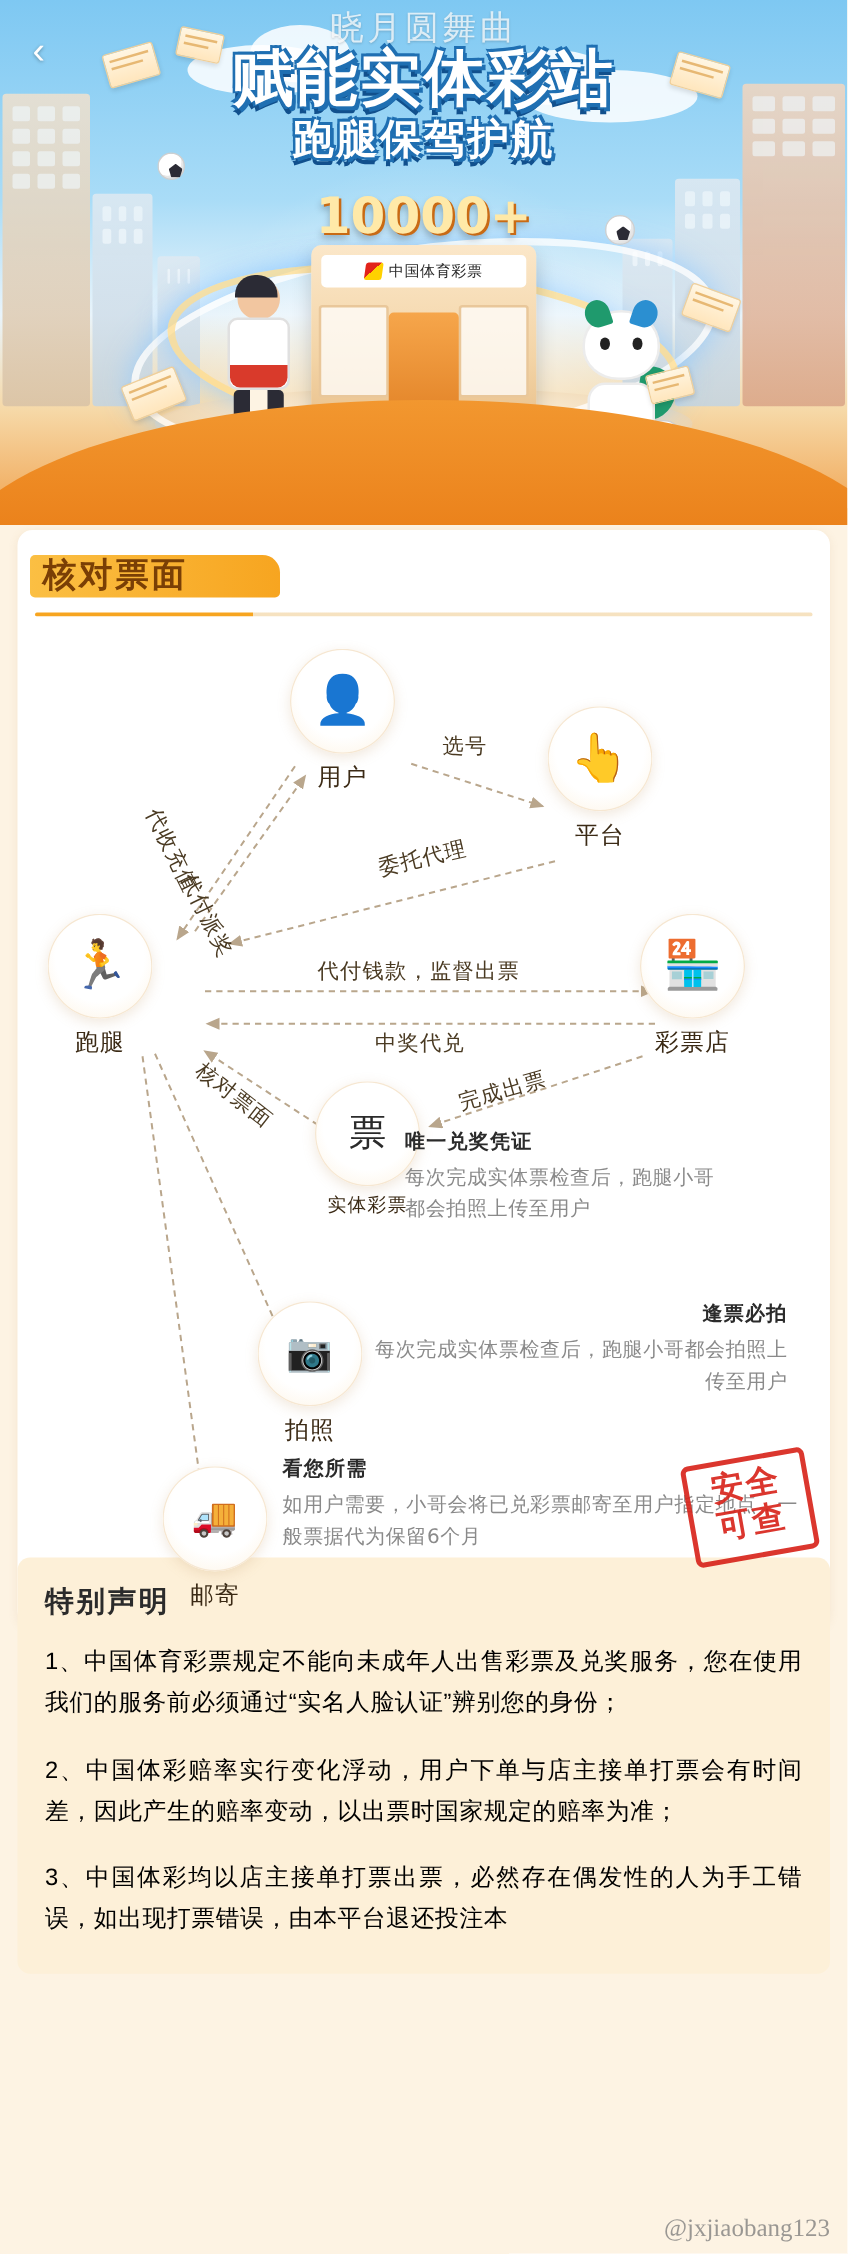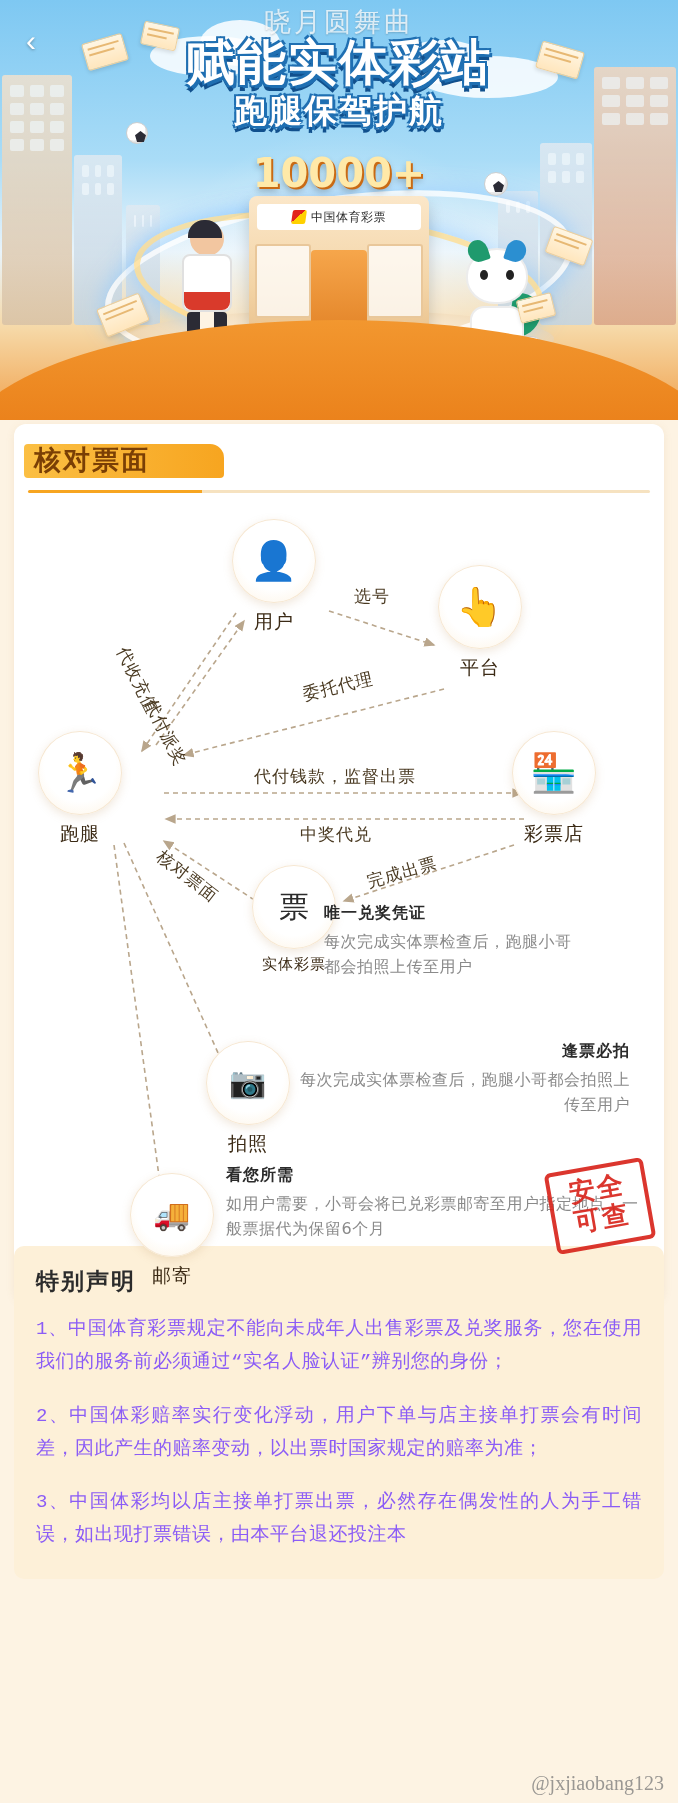--- a/index.html
+++ b/index.html
@@ -376,24 +376,24 @@
   }
   .decl h3 {
     margin: 0 0 16px 0;
     font-family: "DejaVu Sans", sans-serif;
     font-size: 23px;
     color: #2b2b2b;
     letter-spacing: 2px;
   }
   .decl p {
     margin: 0 0 20px 0;
-    font-family: Liberation Mono, monospace;
+    font-family: Liberation Sans, sans-serif;
     font-size: 19px;
     line-height: 1.75;
-    color: #8b5cf6;
+    color: #000000;
     text-align: justify;
     letter-spacing: .5px;
   }
   .decl p:last-child { margin-bottom: 0; }
 
   .footer-watermark {
     position: absolute;
     right: 14px; bottom: 8px;
     font-size: 20px;
     color: rgba(120,120,120,.75);

